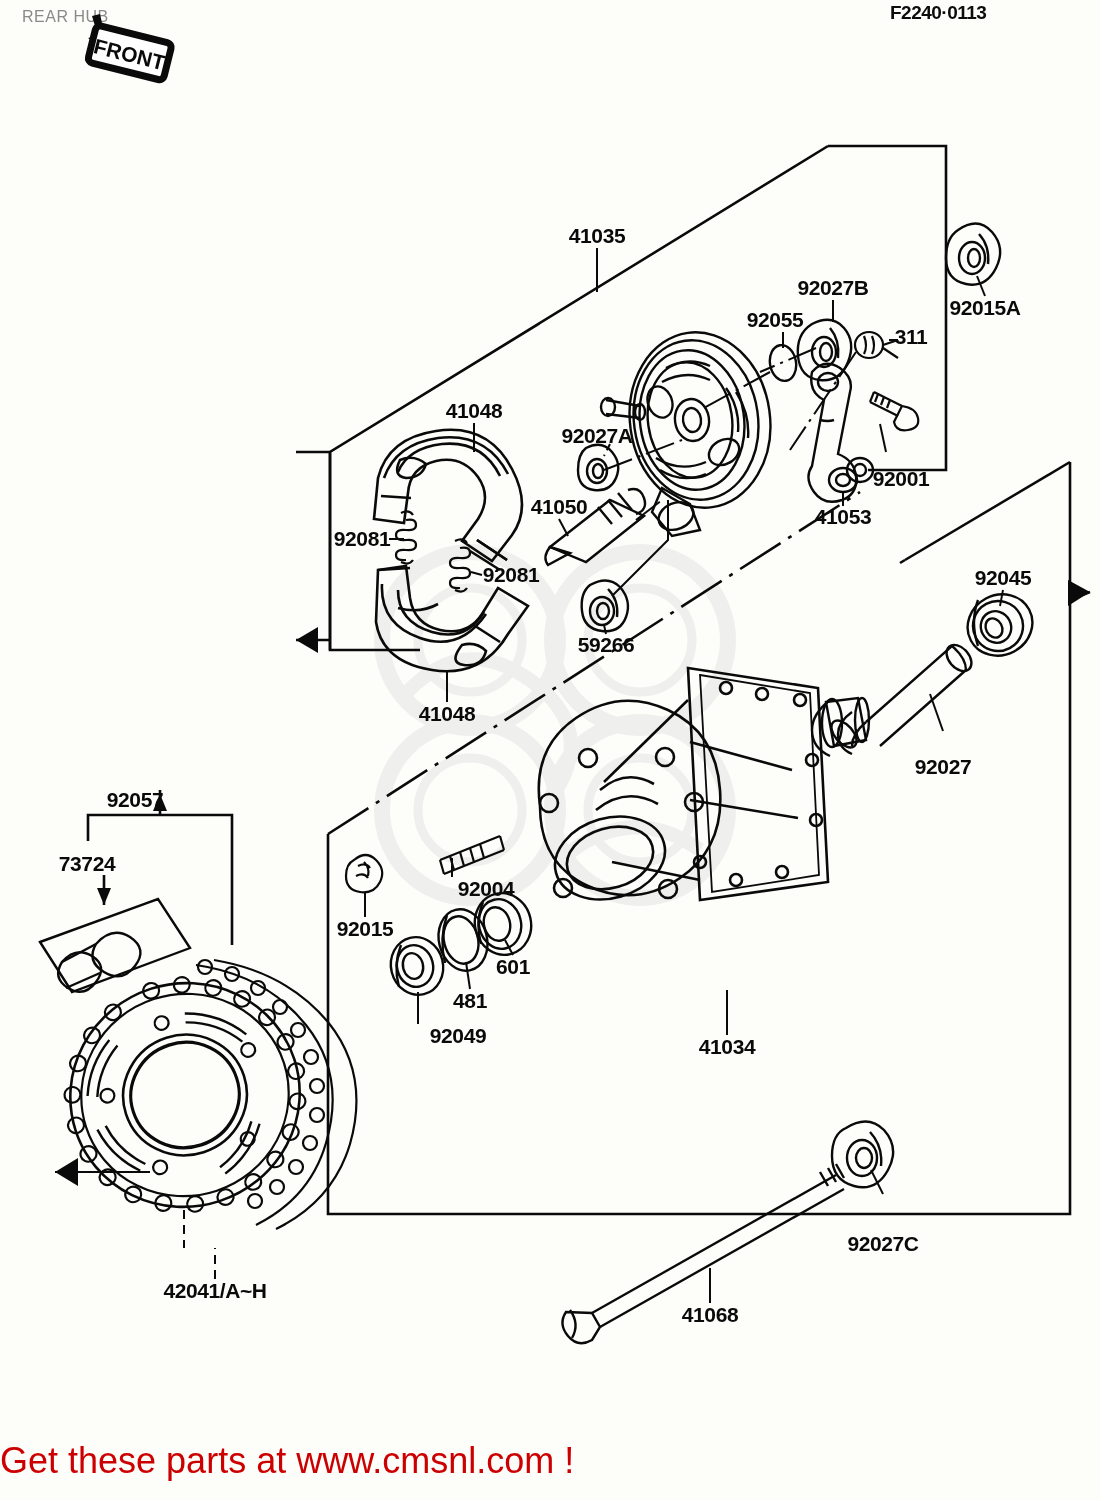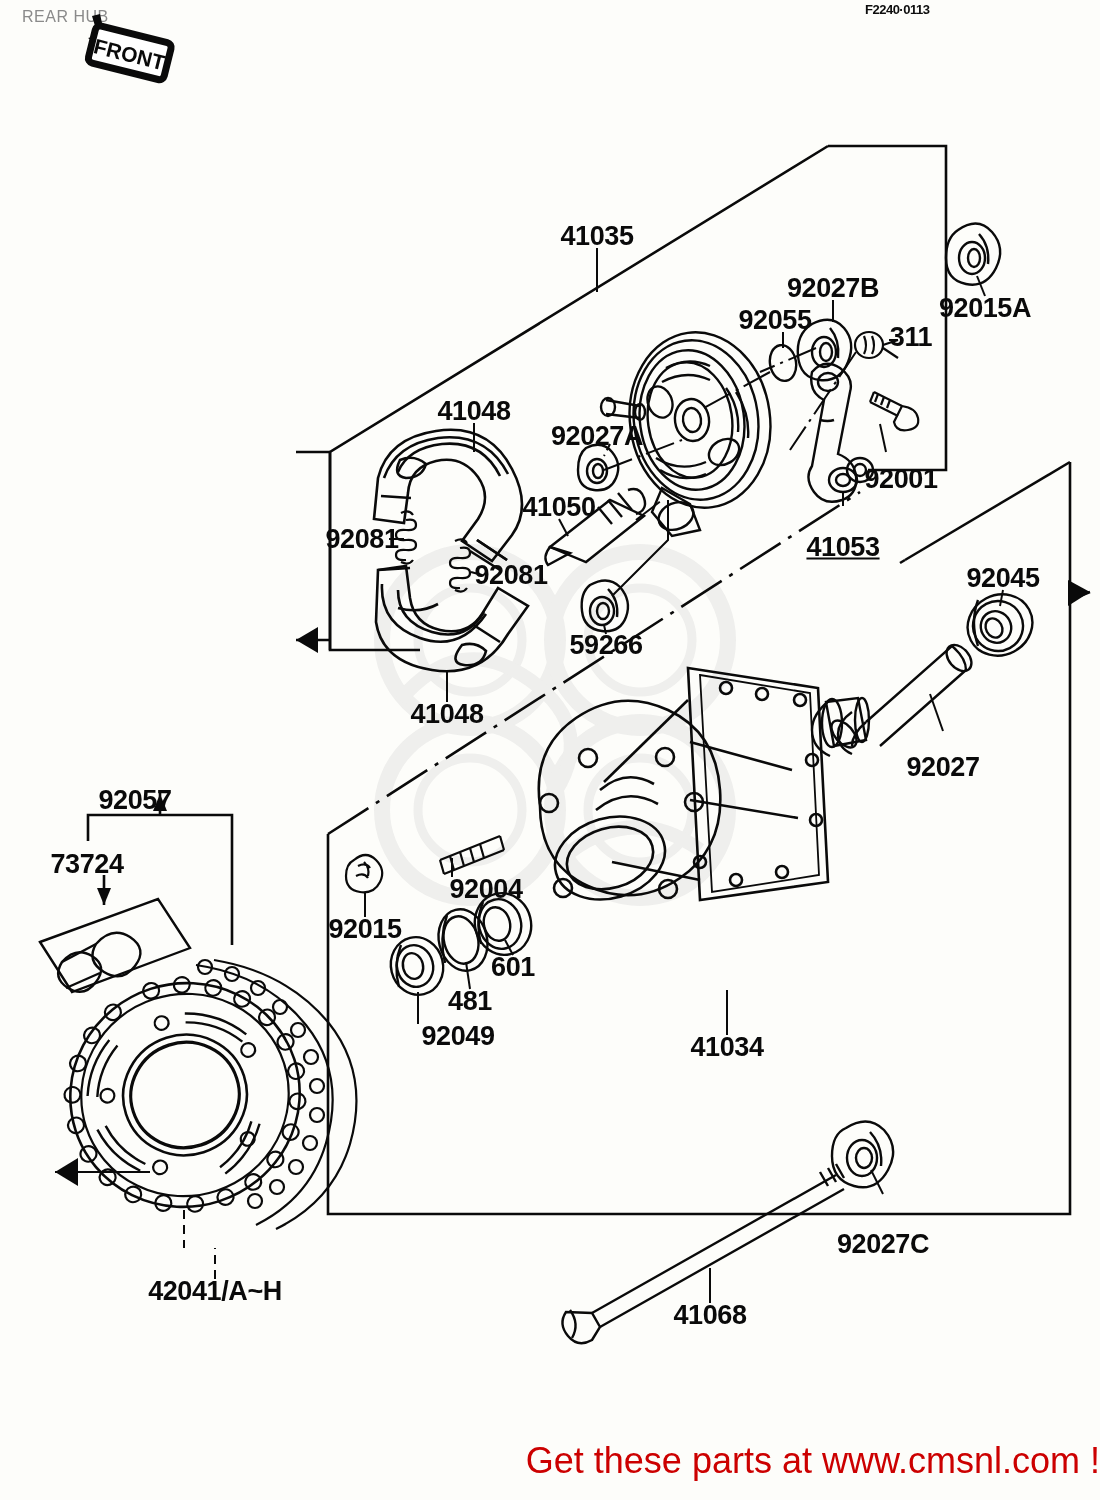--- a/index.html
+++ b/index.html
@@ -27,43 +27,43 @@
     position: absolute;
     left: 22px; top: 8px;
     font-size: 16px;
     color: #8a8a8a;
     letter-spacing: 0.5px;
     font-family: "Liberation Sans", sans-serif;
     white-space: nowrap;
   }
   .pt-code {
     position: absolute;
-    left: 865px; top: 2px;
-    font-size: 13px;
+    left: 890px; top: 2px;
+    font-size: 19px;
     color: #0d0d0d;
     font-weight: bold;
     font-family: "Liberation Sans", sans-serif;
     letter-spacing: -0.5px;
     white-space: nowrap;
   }
   .lbl {
     position: absolute;
-    font-size: 27px;
+    font-size: 21px;
     font-weight: bold;
     color: #0a0a0a;
     font-family: "Liberation Sans", sans-serif;
     letter-spacing: -0.4px;
     white-space: nowrap;
     transform: translate(-50%, -50%);
   }
   .banner {
     position: absolute;
     left: 0; top: 1440px;
     width: 1100px;
-    text-align: right;
+    text-align: left;
     font-size: 36px;
     color: #cc0000;
     font-family: "Liberation Sans", sans-serif;
     white-space: nowrap;
   }
   .front-badge {
     position: absolute;
     left: 74px; top: 12px;
     width: 112px; height: 80px;
   }
@@ -486,21 +486,21 @@
 
   <div id="label-layer">
       <div class="lbl" style="left: 597px; top: 236px;">41035</div>
       <div class="lbl" style="left: 833px; top: 288px;">92027B</div>
       <div class="lbl" style="left: 775px; top: 320px;">92055</div>
       <div class="lbl" style="left: 911px; top: 337px;">311</div>
       <div class="lbl" style="left: 985px; top: 308px;">92015A</div>
       <div class="lbl" style="left: 474px; top: 411px;">41048</div>
       <div class="lbl" style="left: 597px; top: 436px;">92027A</div>
       <div class="lbl" style="left: 901px; top: 451px; margin-top: 28px;">92001</div>
-      <div class="lbl" style="left: 843px; top: 547px; text-decoration: underline;">41053</div>
+      <div class="lbl" style="left: 843px; top: 517px;">41053</div>
       <div class="lbl" style="left: 559px; top: 507px;">41050</div>
       <div class="lbl" style="left: 362px; top: 539px;">92081</div>
       <div class="lbl" style="left: 511px; top: 575px;">92081</div>
       <div class="lbl" style="left: 606px; top: 645px;">59266</div>
       <div class="lbl" style="left: 1003px; top: 578px;">92045</div>
       <div class="lbl" style="left: 943px; top: 743px; margin-top: 24px;">92027</div>
       <div class="lbl" style="left: 447px; top: 714px;">41048</div>
       <div class="lbl" style="left: 135px; top: 800px;">92057</div>
       <div class="lbl" style="left: 87px; top: 864px;">73724</div>
       <div class="lbl" style="left: 365px; top: 929px; text-align: center;">92015</div>

